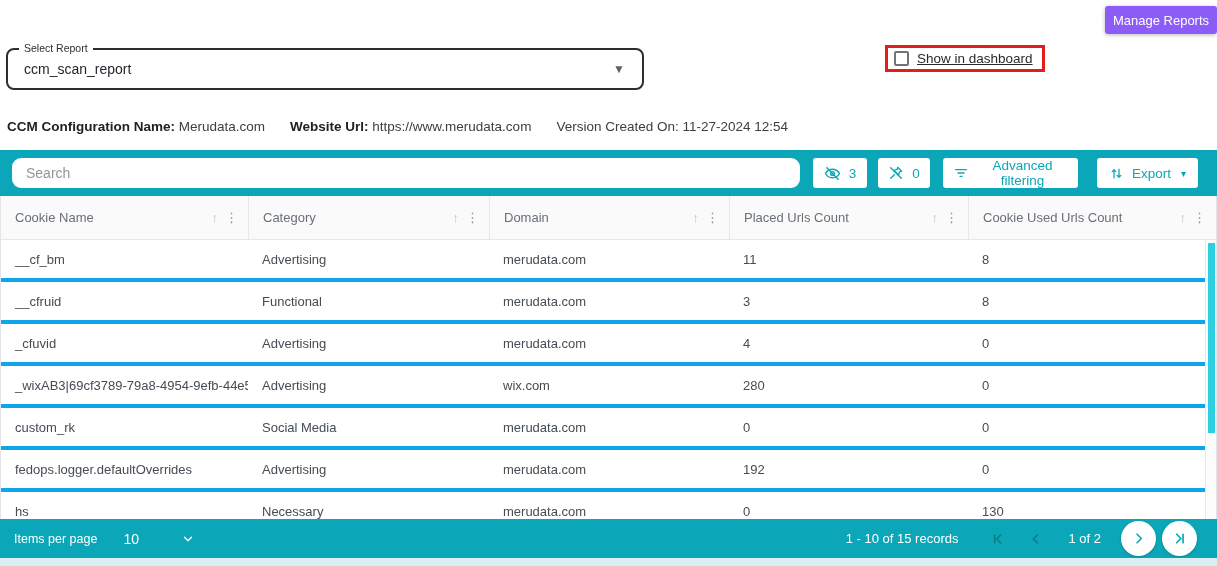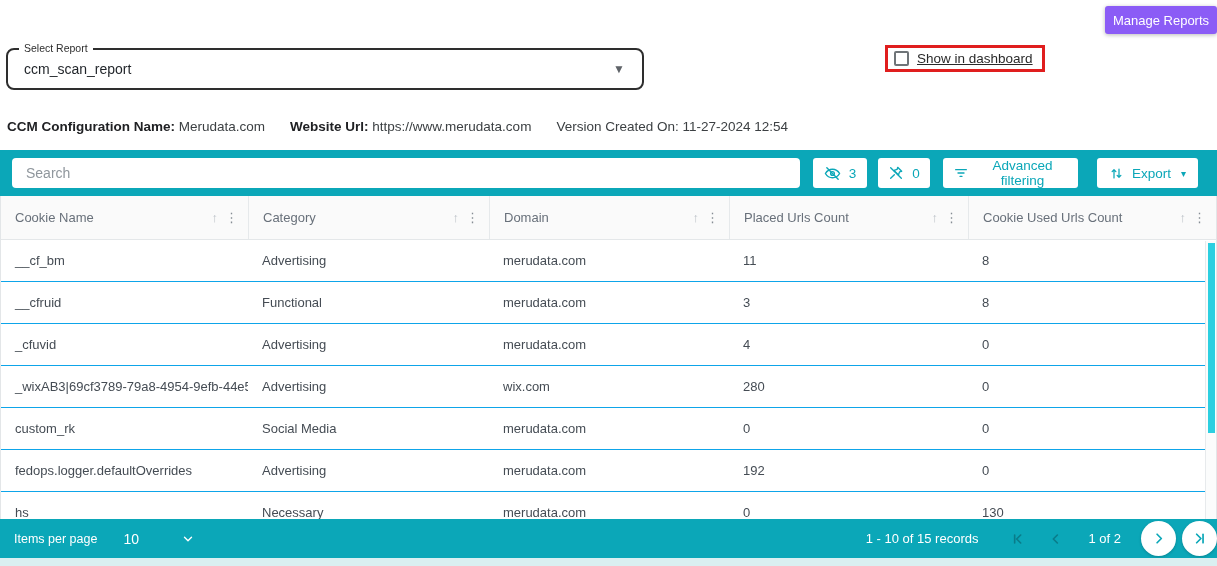--- a/index.html
+++ b/index.html
@@ -45,21 +45,21 @@
   .config-row b { color:#202124; font-weight:bold; }
 
   
   .grid { position:absolute; left:0; top:150px; width:1217px; height:416px; }
 
   .grid-toolbar {
     position:absolute; left:0; top:0; width:100%; height:46px; background:#0ba7b8;
   }
   .search-input {
     position:absolute; left:12px; top:8px; width:788px; height:30px;
-    border:none; border-radius:4px; padding:0 14px; font-size:14px; color:#333; outline:none;
+    border:none; border-radius:9px; padding:0 14px; font-size:14px; color:#333; outline:none;
   }
   .search-input::placeholder { color:#8f969c; }
   .tb-btn {
     position:absolute; top:8px; height:30px; background:#fff; border:none; border-radius:3px;
     color:#0ba7b8; font-size:13.5px; display:flex; align-items:center; justify-content:center;
     gap:8px; cursor:pointer; padding:0 10px;
   }
   .tb-btn svg { flex:none; }
   .btn-eye    { left:813px; width:54px; }
   .btn-pin    { left:878px; width:52px; }
@@ -79,21 +79,21 @@
   .sort-arrow { color:#b9bfc6; font-size:13px; }
   .kebab { color:#868d94; font-size:13px; cursor:pointer; }
 
   .col-0 { width:247px; } .col-1 { width:241px; } .col-2 { width:240px; }
   .col-3 { width:239px; } .col-4 { flex:1; }
 
   .grid-body {
     position:absolute; left:0; top:90px; width:100%; height:279px; overflow:hidden;
     border-left:1px solid #e3e6e8; border-right:1px solid #e3e6e8; background:#fff;
   }
-  .trow { display:flex; height:42px; border-bottom:1px solid #0ea5e9; background:#fff; cursor:pointer; }
+  .trow { display:flex; height:42px; border-bottom:4px solid #0ea5e9; background:#fff; cursor:pointer; }
   .tcell {
     display:flex; align-items:center; padding-left:14px; font-size:13px; color:#454c54;
     white-space:nowrap; overflow:hidden; text-overflow:ellipsis;
   }
 
   .vscroll-track {
     position:absolute; right:1px; top:91px; width:11px; height:278px;
     background:#fbfcfc; border-left:1px solid #e7eaec;
   }
   .vscroll-thumb {
@@ -102,21 +102,21 @@
 
   
   .pager {
     position:absolute; left:0; bottom:8px; width:100%; height:39px; background:#0ba7b8;
     display:flex; align-items:center; color:#fff;
   }
   .ipp-label { font-size:12.5px; margin-left:14px; }
   .ipp-select { display:flex; align-items:center; cursor:pointer; }
   .ipp-value { font-size:14px; margin-left:26px; }
   .ipp-caret { margin-left:42px; display:flex; }
-  .pager-right { margin-left:auto; display:flex; align-items:center; padding-right:0; }
+  .pager-right { margin-left:auto; display:flex; align-items:center; padding-right:20px; }
   .range-label { font-size:13px; margin-right:28px; }
   .nav-flat { width:24px; height:24px; background:none; border:none; display:flex; align-items:center; justify-content:center; cursor:default; margin-right:14px; color:rgba(8,70,79,.45); }
   .page-label { font-size:13px; margin:0 14px 0 6px; }
   .nav-circle {
     width:35px; height:35px; border-radius:50%; background:#fff; border:none; color:#0ba7b8;
     display:flex; align-items:center; justify-content:center; cursor:pointer; margin-left:6px;
     box-shadow:0 1px 3px rgba(0,0,0,.2);
   }
   .bottom-strip { position:absolute; left:0; bottom:0; width:100%; height:8px; background:#daeff1; }
 </style>

